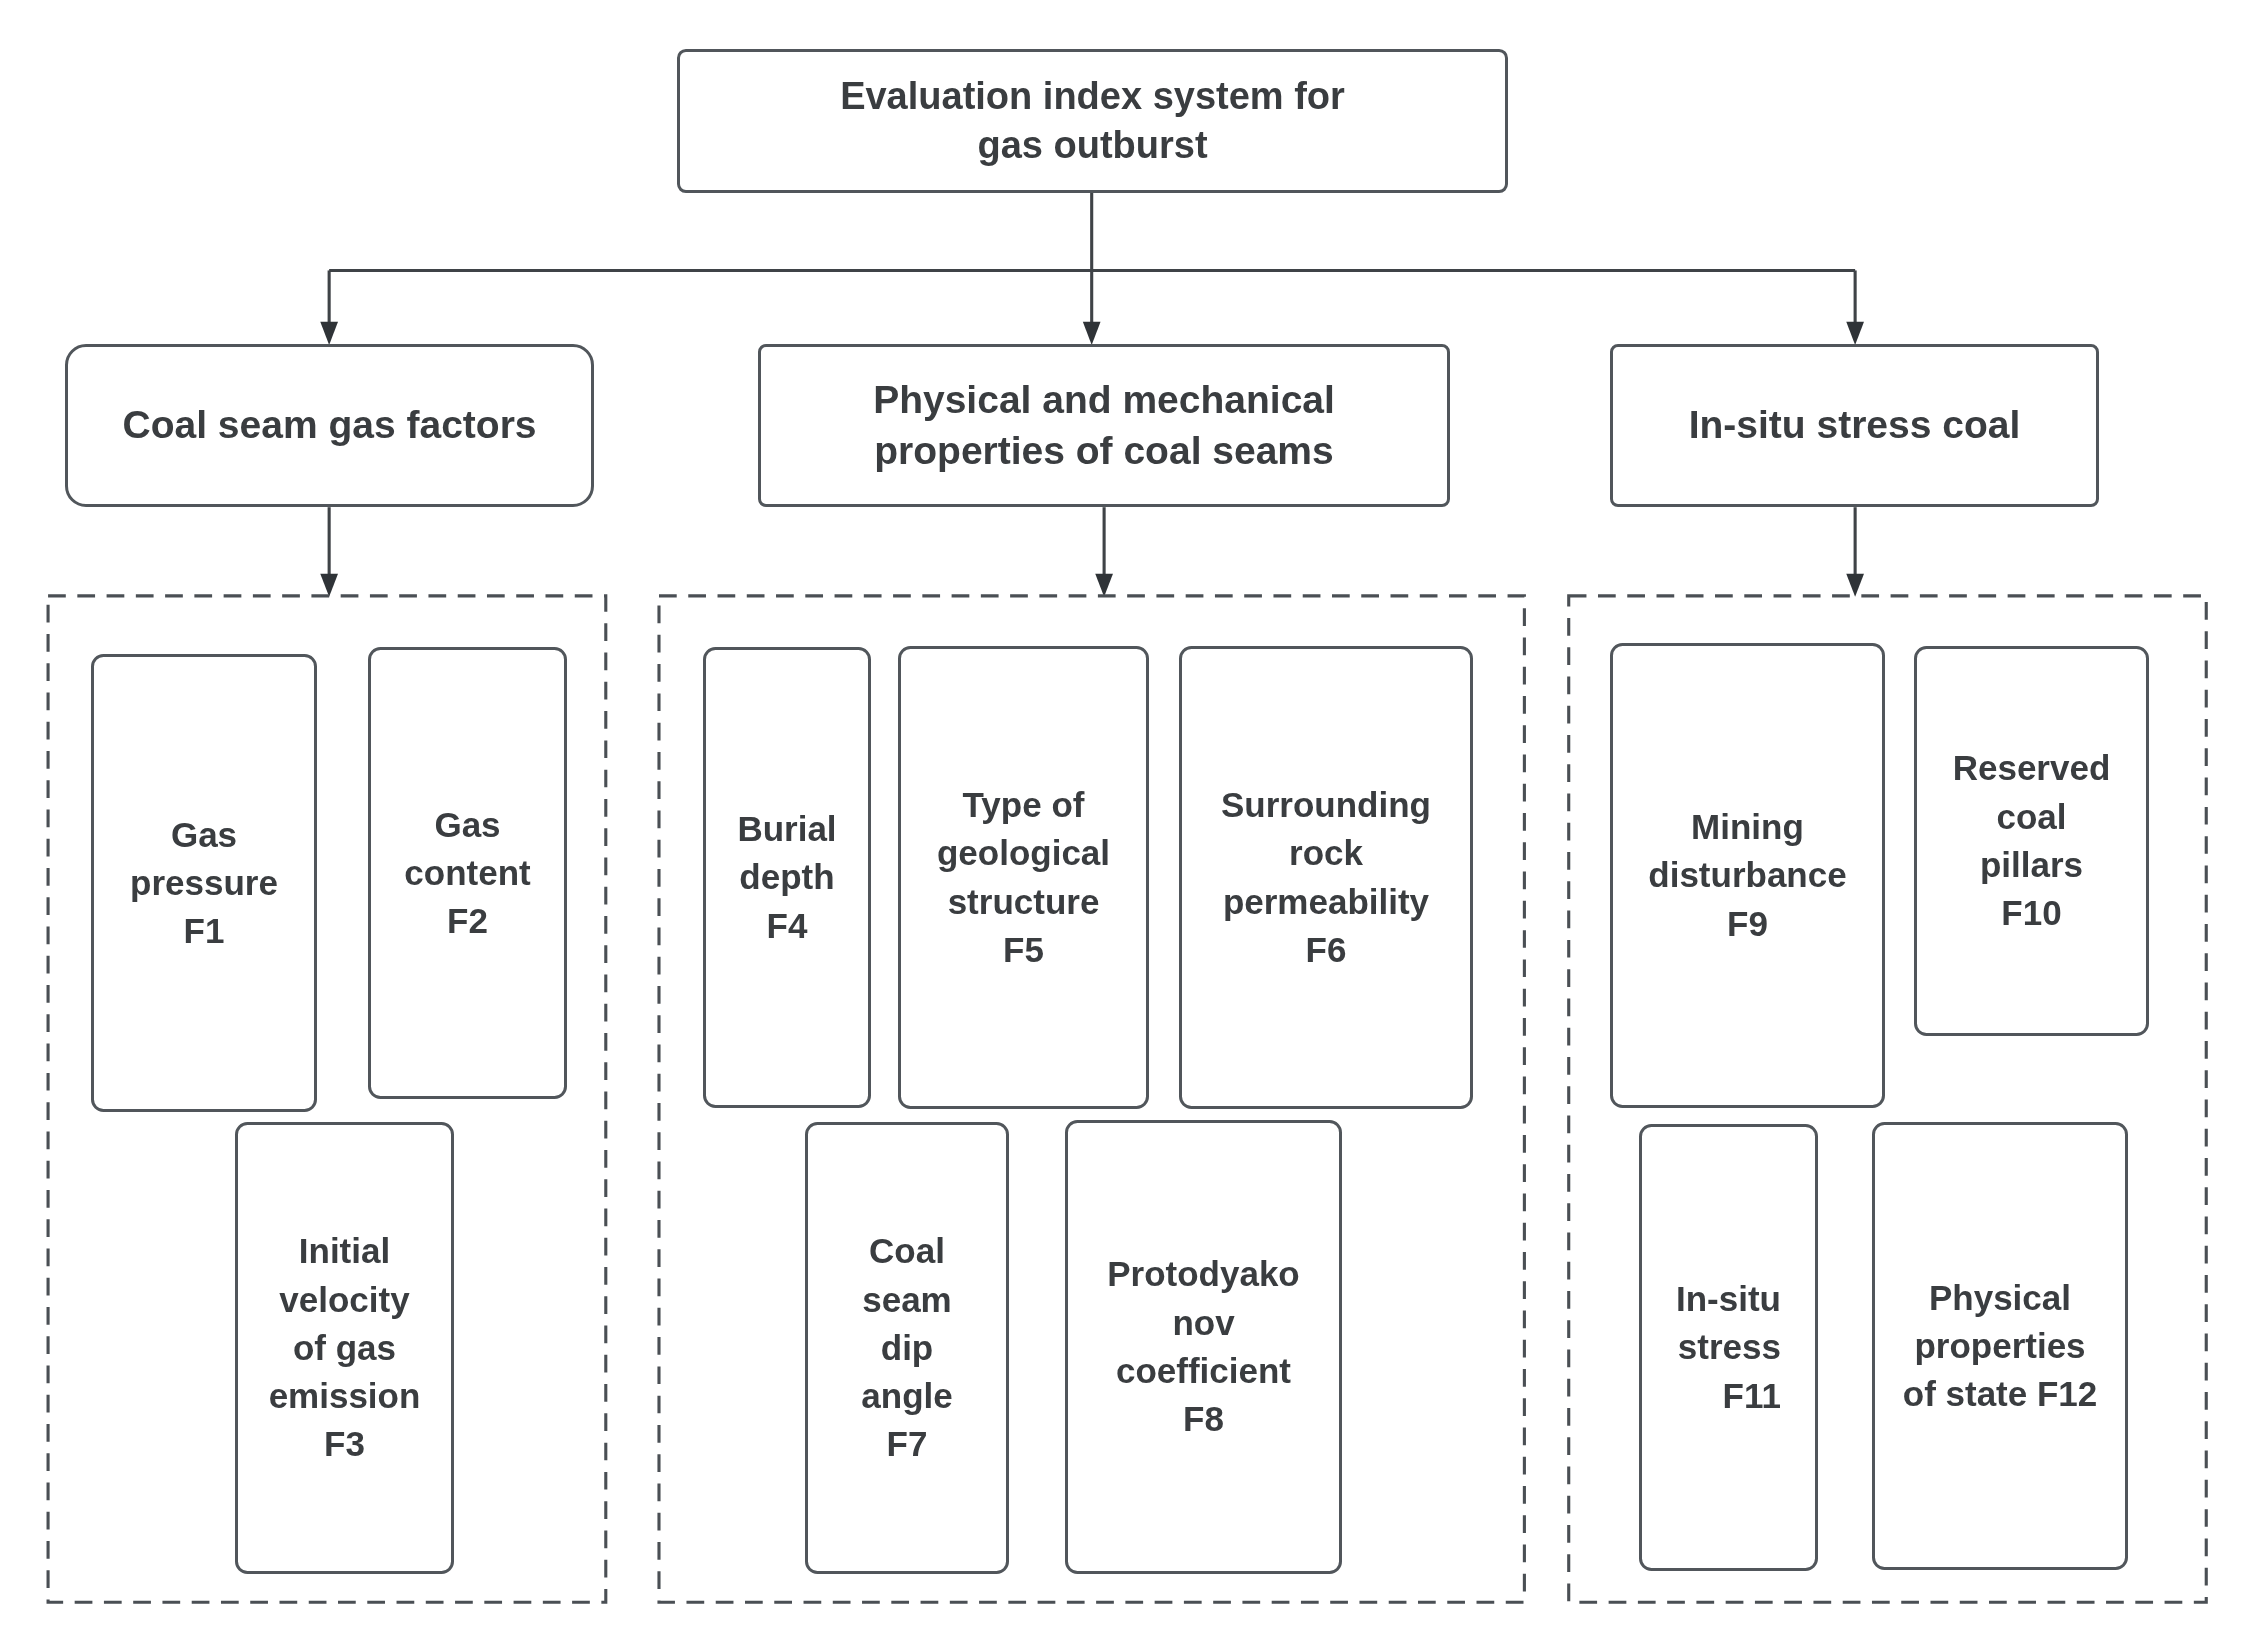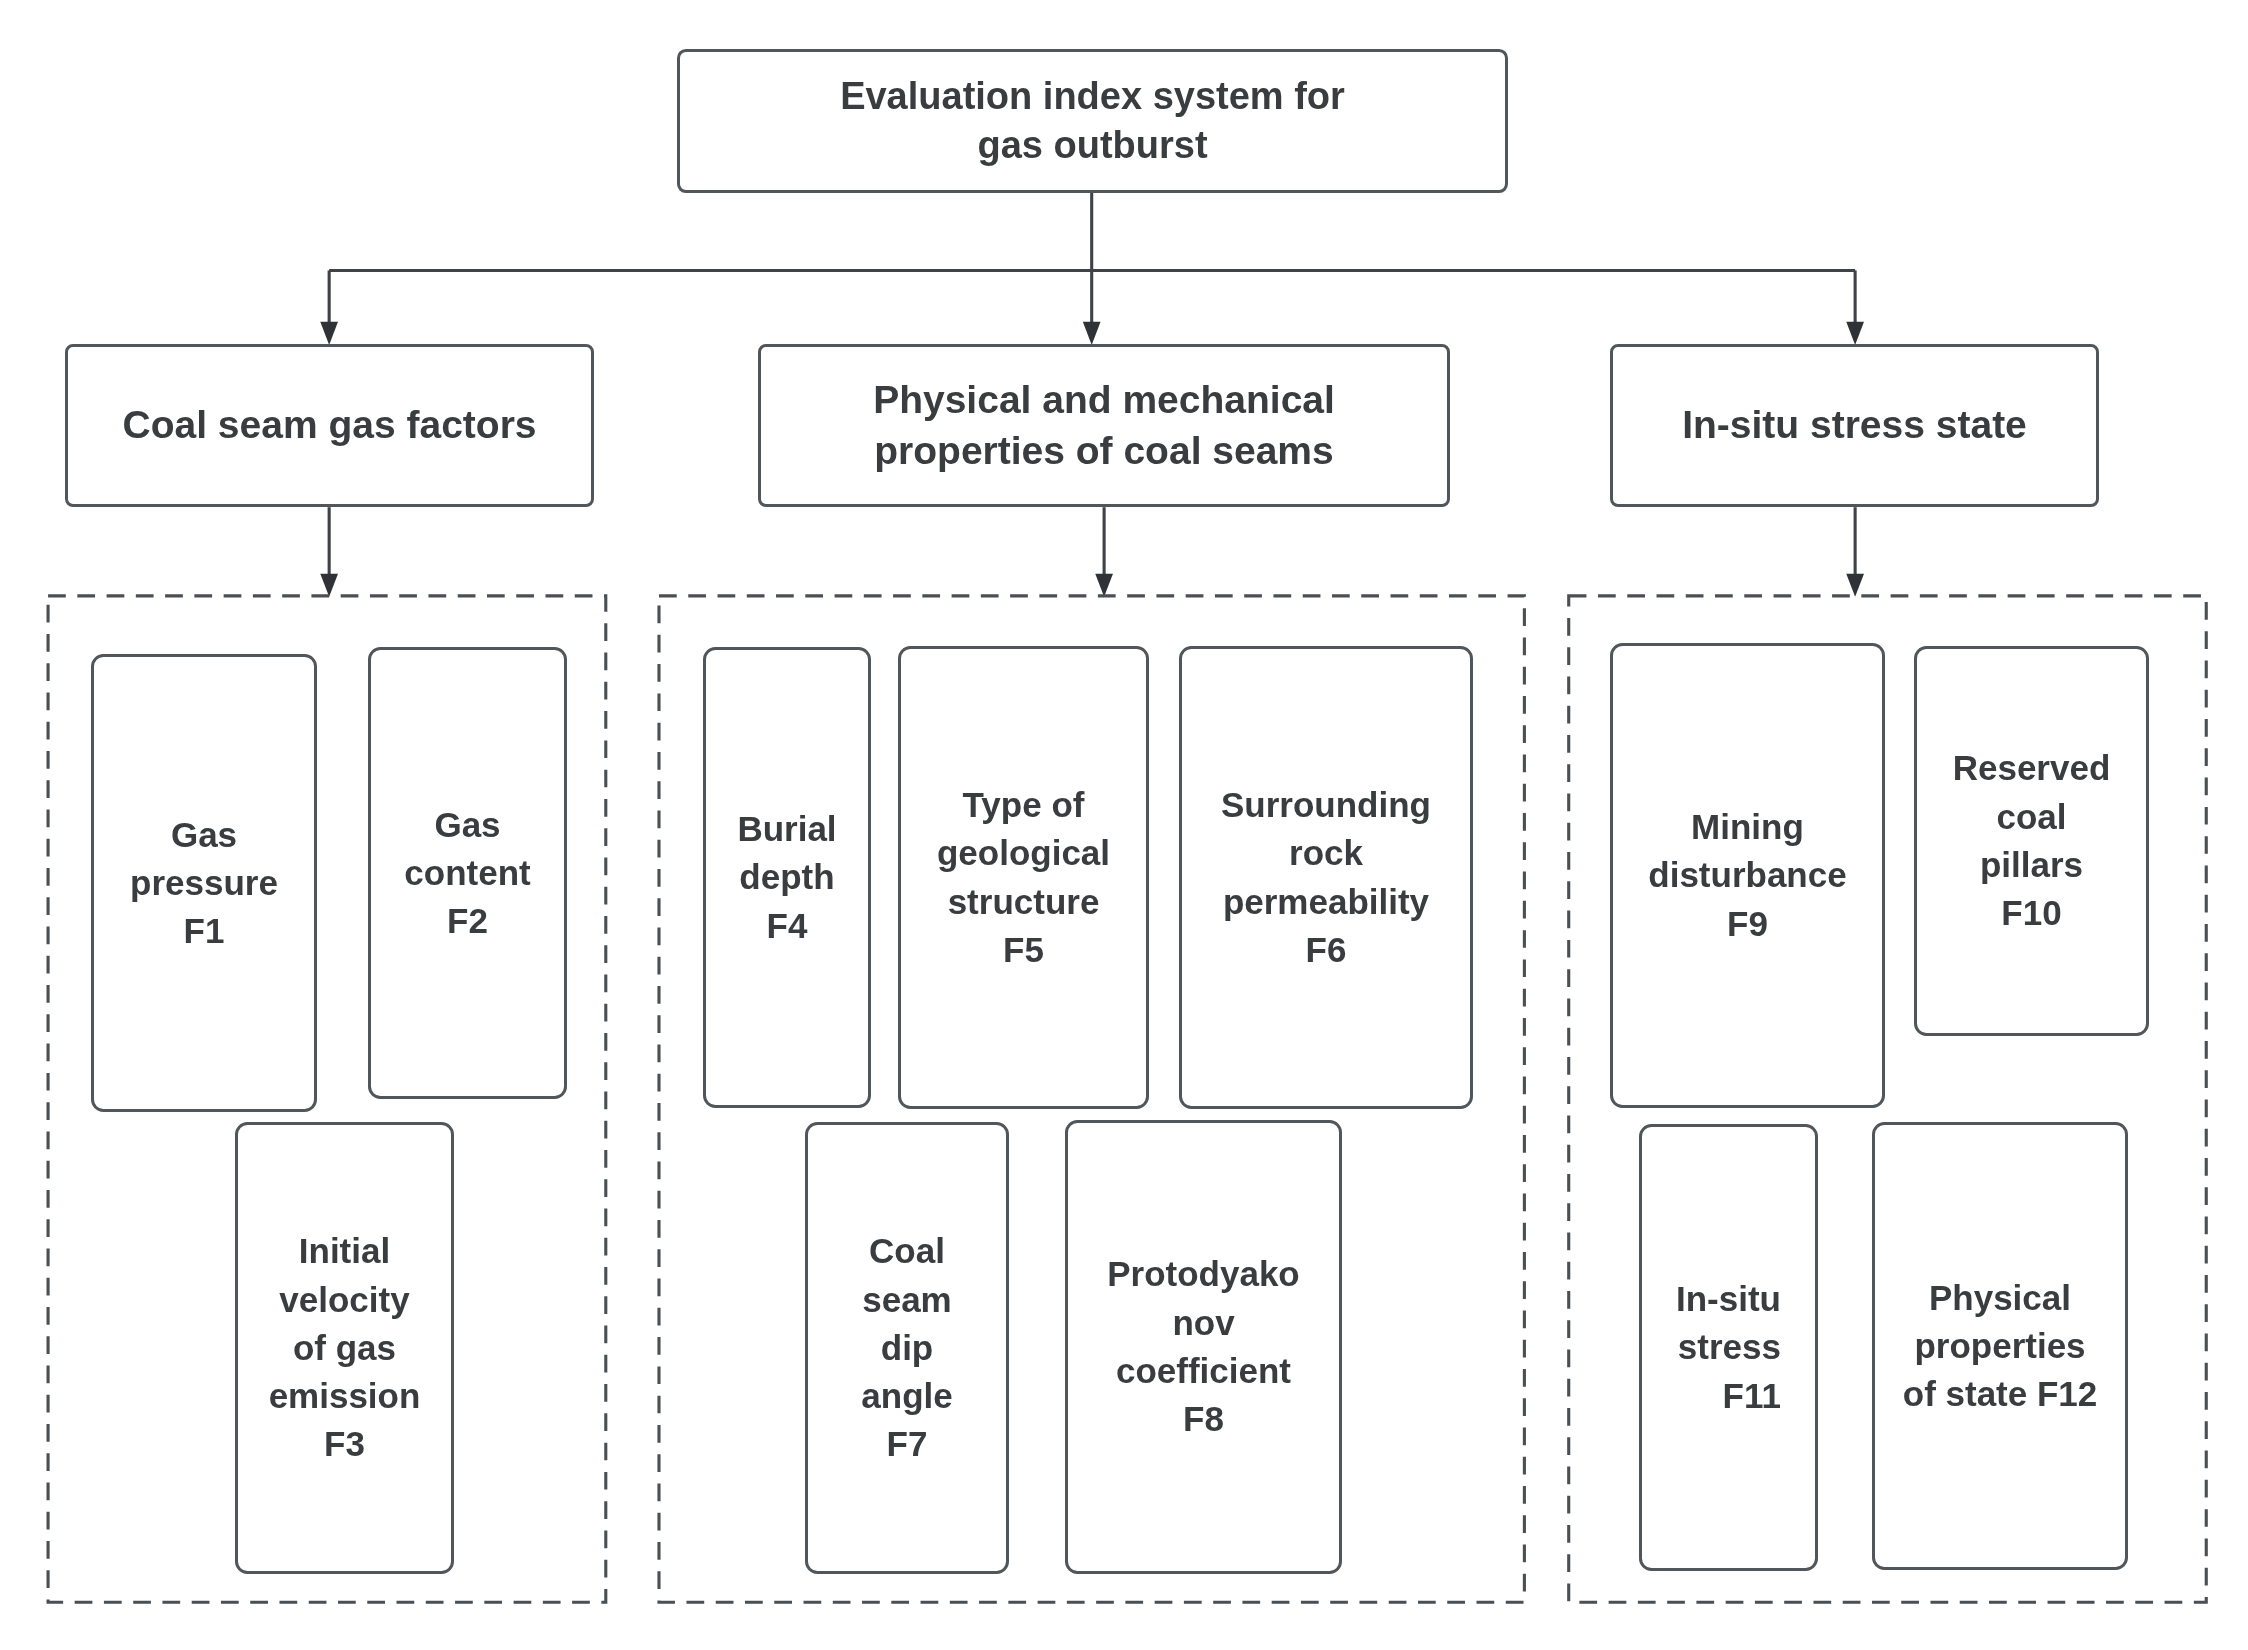--- a/index.html
+++ b/index.html
@@ -37,21 +37,21 @@
 
   #title-node {
     left: 677px; top: 49px; width: 831px; height: 144px;
     border-radius: 8.9px;
     font-size: 38px; line-height: 1.28;
   }
   .branch {
     border-radius: 8px;
     font-size: 39px; line-height: 1.3;
   }
-  #branch-coal     { left: 65px;   top: 344px; width: 529px; height: 163px; }
+  #branch-coal     { left: 65px;   top: 344px; width: 529px; height: 163px; border-radius: 21px; }
   #branch-physical { left: 758px;  top: 344px; width: 692px; height: 163px; }
   #branch-stress   { left: 1610px; top: 344px; width: 489px; height: 163px; }
 
   .group { position: absolute; }
   #group-coal     { left: 48px;   top: 596px; width: 558px; height: 1006px; }
   #group-physical { left: 659px;  top: 596px; width: 865px; height: 1006px; }
   #group-stress   { left: 1568px; top: 596px; width: 638px; height: 1006px; }
 
   .factor {
     border-radius: 12.4px;
@@ -107,21 +107,21 @@
   </div>
 
   <div class="node branch" id="branch-coal">
     <div class="label">Coal seam gas factors</div>
   </div>
   <div class="node branch" id="branch-physical">
     <div class="label">Physical and mechanical
 properties of coal seams</div>
   </div>
   <div class="node branch" id="branch-stress">
-    <div class="label">In-situ stress state</div>
+    <div class="label">In-situ stress coal</div>
   </div>
 
   <div class="group" id="group-coal">
     <div class="node factor" id="f1">
       <div class="label">Gas
 pressure
 F1</div>
     </div>
     <div class="node factor" id="f2">
       <div class="label">Gas

